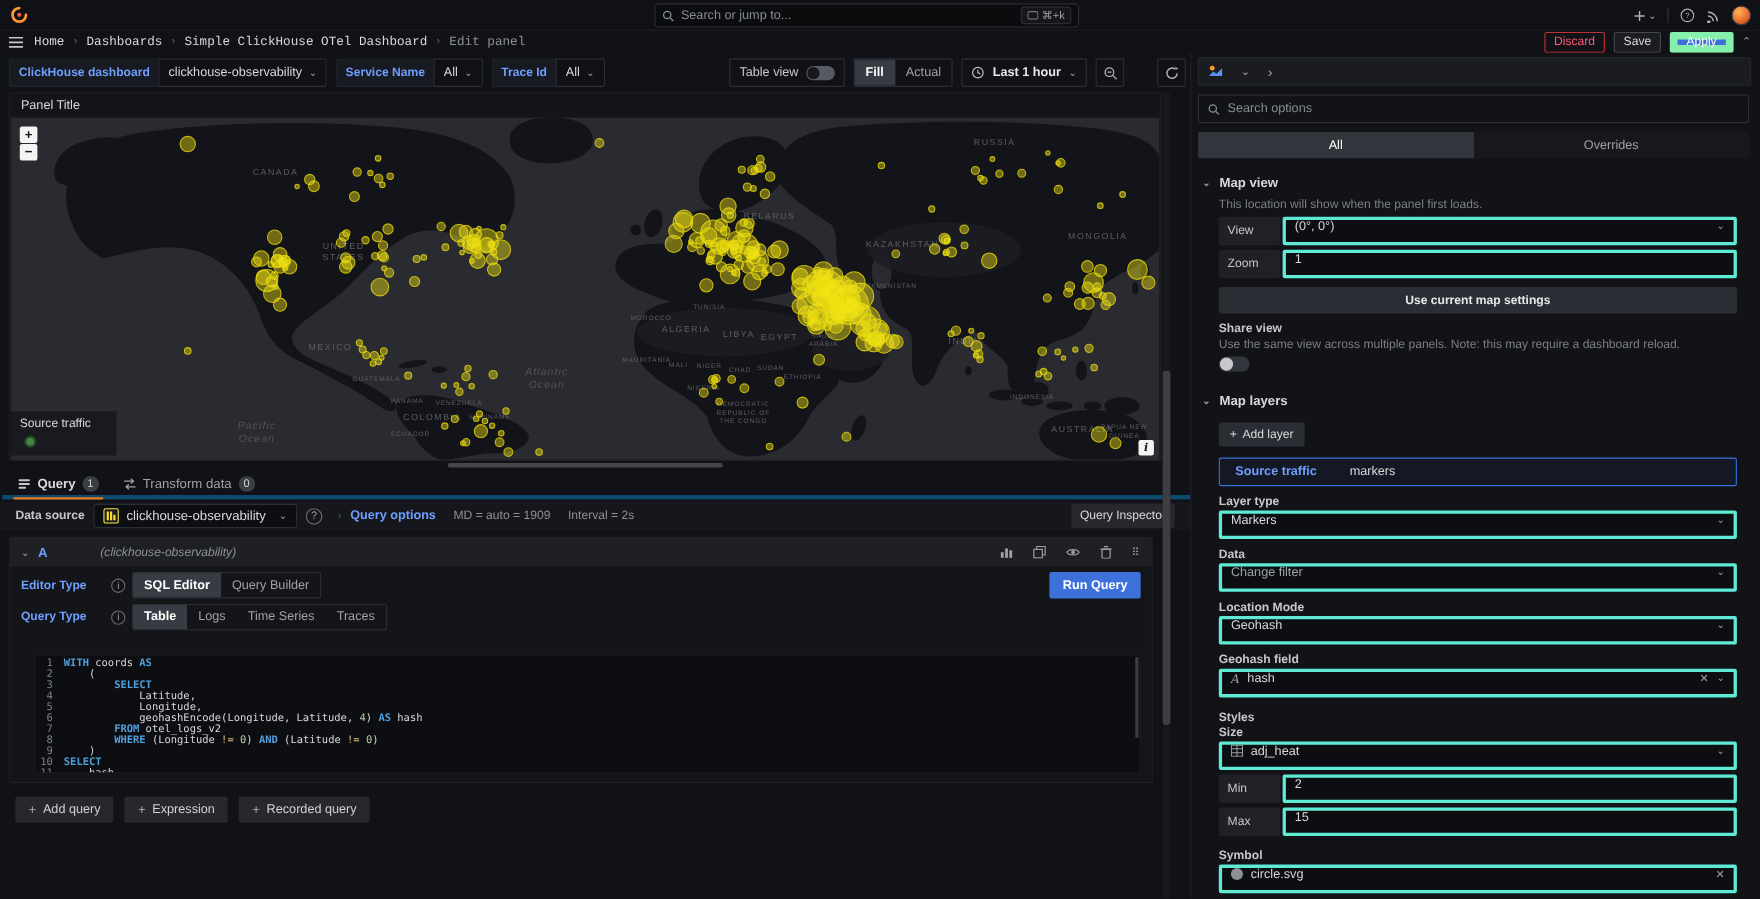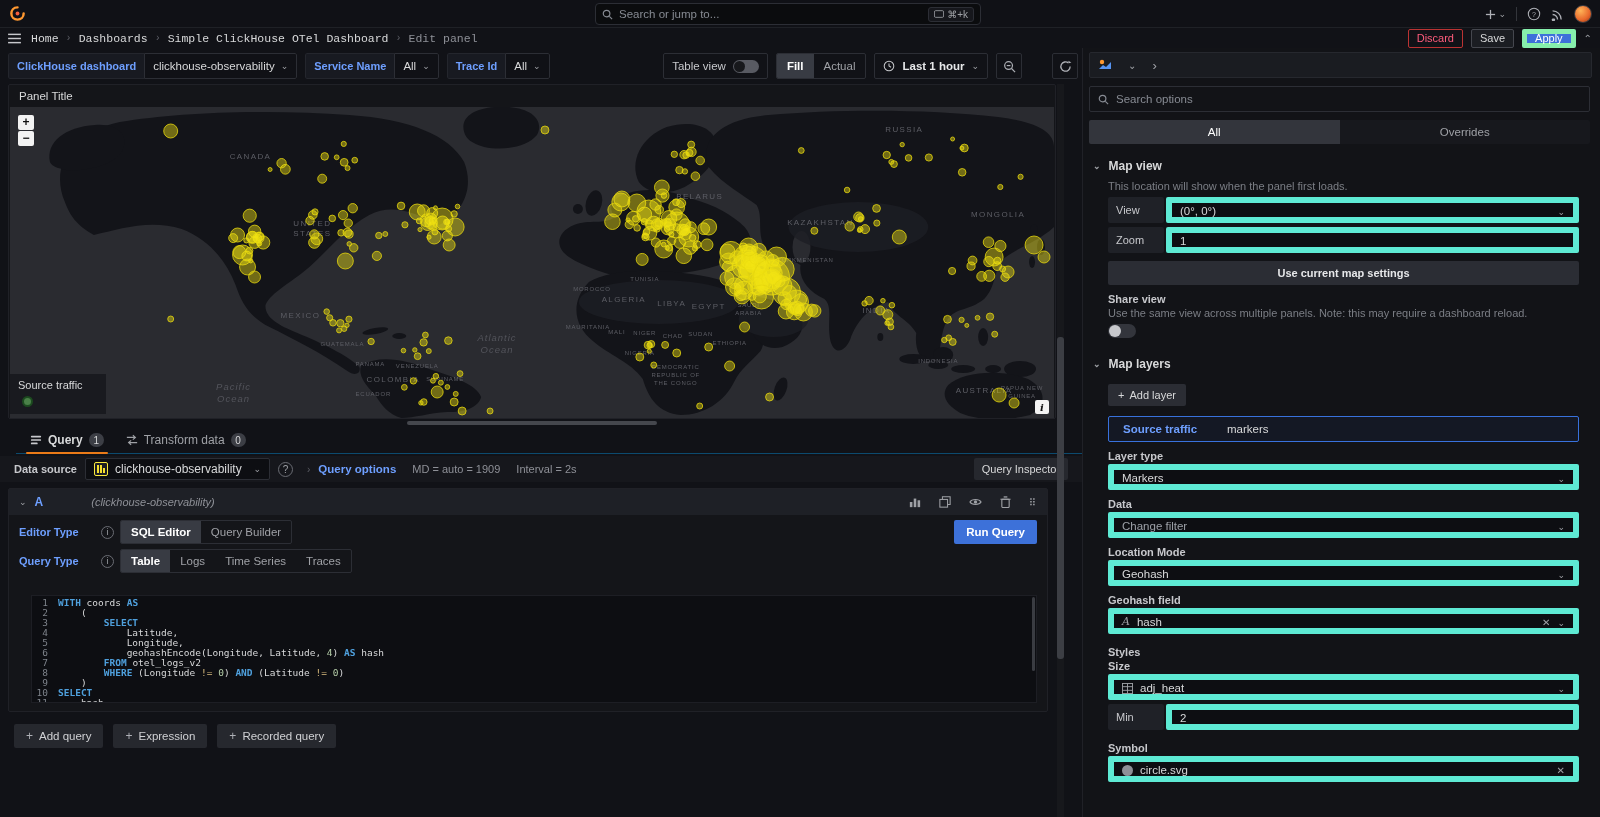--- a/index.html
+++ b/index.html
@@ -22,21 +22,21 @@
   #navbar{position:absolute;left:0;top:28px;width:1600px;height:20px;background:#111217;display:flex;align-items:center;padding:0 8px;gap:10px;}
   #burger{color:#c7c8cc;}
   .crumbs{display:flex;align-items:center;gap:7px;font-size:11.5px;font-family:Liberation Mono, monospace;}
   .crumb{color:#d8d9da;}
   .crumb.last{color:#8e9097;}
   .csep{color:#5c5e66;font-size:10px;}
   #navright{position:absolute;right:8px;top:0;height:20px;display:flex;align-items:center;gap:8px;}
   .btn{display:inline-flex;align-items:center;justify-content:center;height:19px;padding:0 8px;border-radius:2px;font-size:11px;cursor:pointer;white-space:nowrap;}
   .btn-red{color:#ff5c7c;border:1px solid #b33;background:transparent;}
   .btn-ghost{color:#d8d9da;border:1px solid #45474e;background:#1b1d22;}
-  .btn-blue{color:#fff;background:#3d71d9;border:5px solid #86efac;}
+  .btn-blue{color:#fff;background:#3d71d9;border:7px solid #86efac;}
   #collapse-caret{color:#9fa1a6;font-size:10px;}
 
   
   #main{position:absolute;left:0;top:48px;width:1600px;height:769px;}
   #leftcol{position:absolute;left:0;top:0;width:1082px;height:769px;}
   #rightpane{position:absolute;left:1082px;top:0;width:518px;height:769px;background:#121317;border-left:1px solid #202127;padding:4px 8px 0 6px;overflow:hidden;}
 
   
   #ltoolbar{position:absolute;left:8px;top:4px;width:1070px;height:28px;display:flex;align-items:center;gap:8px;}
   .varchip{display:flex;align-items:stretch;height:26px;border-radius:2px;overflow:hidden;}
@@ -66,21 +66,21 @@
   #mapzoom{position:absolute;left:8px;top:8px;width:16px;display:flex;flex-direction:column;gap:1px;z-index:5;}
   #mapzoom div{width:16px;height:15px;background:#f3f3f3;color:#111;font-weight:bold;font-size:12px;line-height:14px;text-align:center;border-radius:2px;cursor:pointer;}
   #legend{position:absolute;left:0px;bottom:4px;width:96px;padding:5px 8px 7px;background:rgba(20,22,27,.78);z-index:5;}
   #legend .t{font-size:11px;color:#d8d9da;margin-bottom:5px;}
   #legend .dot{width:11px;height:11px;border-radius:50%;background:#4a8048;border:2px solid #1c4a1f;margin-left:4px;}
   #attrib{position:absolute;right:5px;bottom:4px;width:14px;height:14px;background:#f3f3f3;color:#111;border-radius:2px;font-family:"DejaVu Serif",serif;font-weight:bold;font-style:italic;font-size:10px;display:flex;align-items:center;justify-content:center;z-index:5;}
 
   #draghandle{position:absolute;left:407px;top:373px;width:250px;height:4px;border-radius:2px;background:#45474d;}
 
   
-  #qtabs{position:absolute;left:16px;top:380px;width:1082px;height:26px;border-bottom:1px solid #0c4a6e;display:flex;align-items:flex-start;padding-left:14px;gap:22px;}
+  #qtabs{position:absolute;left:2px;top:380px;width:1082px;height:26px;border-bottom:4px solid #0c4a6e;display:flex;align-items:flex-start;padding-left:14px;gap:22px;}
   .qtab{display:flex;align-items:center;gap:6px;height:24px;position:relative;color:#d8d9da;font-size:12px;}
   .qtab.dim{color:#9fa1a6;}
   .qtab .badge{min-width:15px;height:14px;border-radius:8px;background:#3c3e45;color:#d8d9da;font-size:10px;display:flex;align-items:center;justify-content:center;padding:0 4px;}
   .qtab .underline{position:absolute;left:-4px;right:-4px;bottom:-2px;height:2px;background:#eb7b18;border-radius:1px;}
 
   
   #dsrow{position:absolute;left:0;top:408px;width:1082px;height:26px;display:flex;align-items:center;padding:0 14px;gap:8px;background:#16171c;}
   #dsrow .lab{font-size:11px;font-weight:bold;color:#c7c8cc;}
   .dsselect{display:flex;align-items:center;gap:7px;height:22px;padding:0 8px;background:#0d0e12;border:1px solid #2c2e35;border-radius:2px;min-width:185px;}
   .chicon{width:14px;height:14px;background:#1c1d22;border:1px solid #f9e83c;border-radius:2px;display:flex;align-items:flex-end;justify-content:center;gap:1px;padding:2px;}
@@ -131,21 +131,21 @@
   #optstabs .t{flex:1;display:flex;align-items:center;justify-content:center;font-size:11.5px;color:#9fa1a6;}
   #optstabs .t.on{background:#33353c;color:#fff;}
   .osection{margin-top:4px;}
   .oshead{display:flex;align-items:center;gap:8px;height:24px;font-size:12px;font-weight:bold;color:#d8d9da;padding-left:4px;}
   .oshead .caret{font-size:9px;}
   .osbody{padding:2px 13px 10px 19px;}
   .olabel{font-size:11px;font-weight:bold;color:#c7c8cc;margin:8px 0 2px;}
   .odesc{font-size:11px;color:#7b7e85;line-height:13px;margin-bottom:4px;}
   .inline-row{display:flex;height:26px;margin:4px 0;}
   .inline-lab{display:flex;align-items:center;padding:0 8px;min-width:56px;background:#1f2127;color:#c7c8cc;font-size:11px;border-radius:2px;margin-right:2px;}
-  .selbox{flex:1;display:flex;align-items:flex-end;gap:7px;background:#0d0e12;border:6px solid #5eead4;border-radius:2px;padding:0 8px;color:#d8d9da;font-size:11.5px;height:26px;}
+  .selbox{flex:1;display:flex;align-items:flex-start;gap:7px;background:#0d0e12;border:3px solid #5eead4;border-radius:2px;padding:0 8px;color:#d8d9da;font-size:11.5px;height:26px;}
   .selbox .grow{flex:1;}
   .selbox .muted{color:#9ca0a7;}
   .selbox .x{color:#9fa1a6;font-size:10px;}
   .wide-btn{height:24px;display:flex;align-items:center;justify-content:center;background:#2b2d34;border-radius:2px;color:#e6e7e9;font-size:11px;font-weight:bold;margin:8px 0 6px;}
   .toggle2{width:28px;height:14px;border-radius:8px;background:#33353c;position:relative;margin-top:4px;}
   .toggle2 .knob{position:absolute;left:1px;top:1px;width:12px;height:12px;border-radius:50%;background:#c7c8cc;}
   .small-btn{display:inline-flex;align-items:center;gap:5px;height:22px;padding:0 10px;background:#2b2d34;border-radius:2px;color:#d8d9da;font-size:11px;margin:6px 0 10px;}
   #layeritem{display:flex;align-items:center;height:26px;border:1px solid #3871dc;background:#141824;border-radius:2px;padding:0 14px;gap:0;margin-bottom:4px;}
   #layeritem .n{color:#6e9fff;font-size:11.5px;font-weight:bold;width:104px;}
   #layeritem .t{color:#d8d9da;font-size:11.5px;}
@@ -952,20 +952,26 @@
               <span class="grow">adj_heat</span>
               <span class="caret">⌄</span>
             </span>
           </div>
         <div class="inline-row">
           <span class="inline-lab">Min</span>
           <span class="selbox">
               <span class="grow">2</span>
             </span>
         </div>
+        <div class="inline-row">
+          <span class="inline-lab">Max</span>
+          <span class="selbox">
+              <span class="grow">15</span>
+            </span>
+        </div>
         <div class="olabel" style="margin-top:12px;">Symbol</div>
         <div class="inline-row" style="margin-top:0;">
             <span class="selbox">
               <span class="circico"></span>
               <span class="grow">circle.svg</span>
               <span class="x">✕</span>
             </span>
           </div>
 
         

